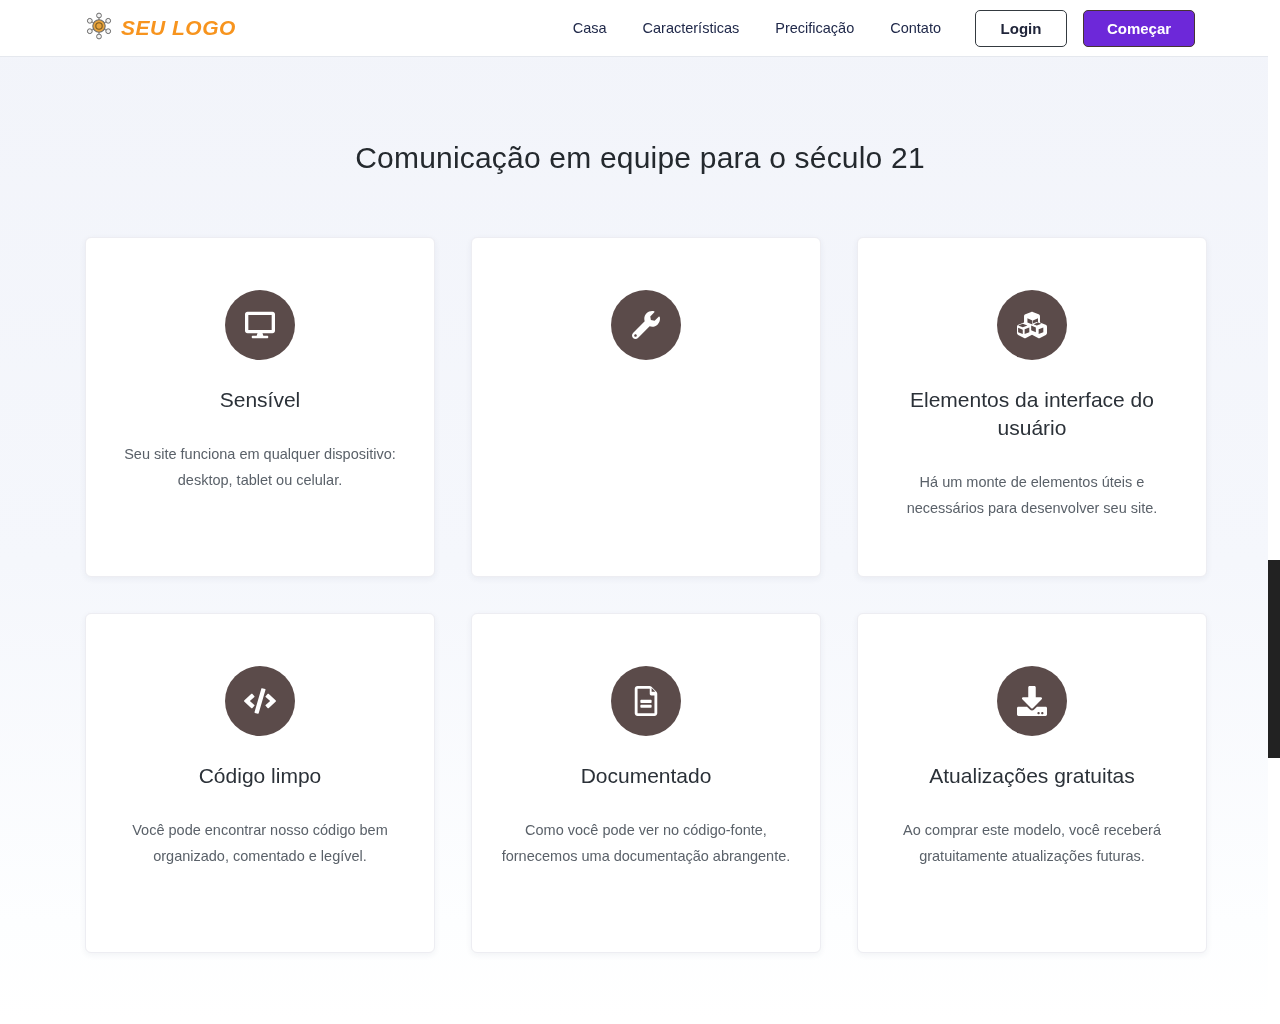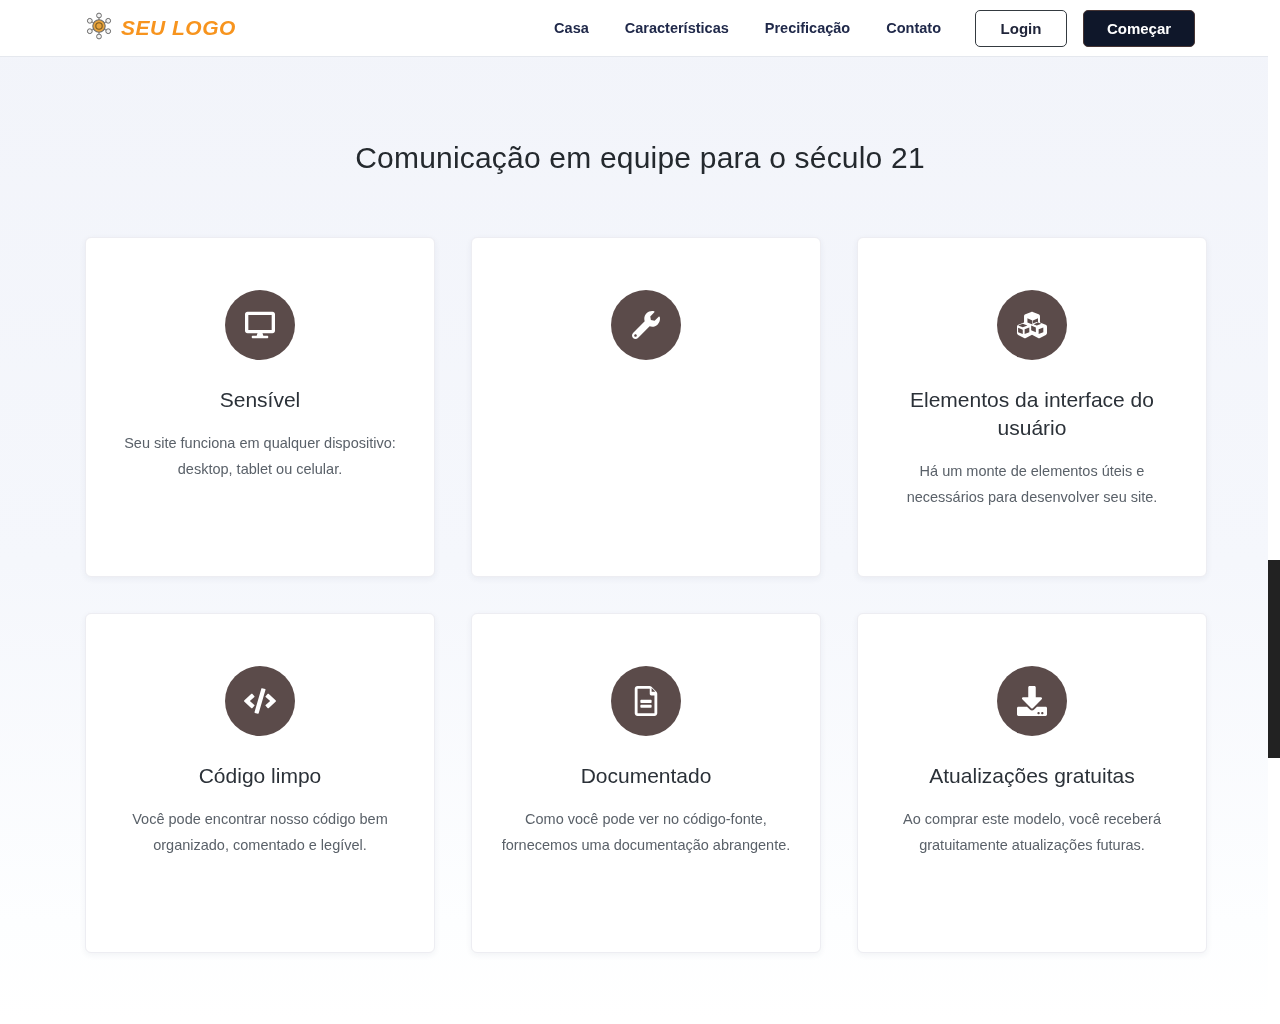--- a/index.html
+++ b/index.html
@@ -17,30 +17,30 @@
   .header-inner {
     width:1110px; margin:0 auto; height:100%;
     display:flex; align-items:center;
   }
   .logo { display:flex; align-items:center; gap:8px; cursor:pointer; text-decoration:none; }
   .logo-text {
     color:#f7941e; font-size:21px; font-weight:800; letter-spacing:.5px;font-style:italic;
   }
   .nav { display:flex; align-items:center; gap:36px; margin-left:auto; margin-right:34px; }
   .nav a {
-    color:#20294a; font-size:14.5px; font-weight:700; text-decoration:none; cursor:pointer;
+    color:#20294a; font-size:14.5px; font-weight:400; text-decoration:none; cursor:pointer;
   }
   .header-actions { display:flex; align-items:center; gap:16px; }
   .btn {
     font-family:"Liberation Sans", sans-serif;
     font-size:15px; font-weight:700; border-radius:5px; cursor:pointer;
     height:37px; display:inline-flex; align-items:center; justify-content:center;
   }
   .btn-login { width:92px; background:#ffffff; border:1px solid #343a40; color:#20253a; }
-  .btn-cta { width:112px; background:#0f172a; border:1px solid #463433; color:#ffffff; }
+  .btn-cta { width:112px; background:#6d28d9; border:1px solid #463433; color:#ffffff; }
   
   .main { width:1110px; margin:0 auto; }
   .hero-title {
     margin-top:84px; text-align:center;
     font-size:30px; font-weight:400; color:#24292e; letter-spacing:.2px;
   }
   .grid {
     margin-top:62px;
     display:grid; grid-template-columns:repeat(3,350px); gap:36px;
   }
@@ -54,21 +54,21 @@
     width:70px; height:70px; border-radius:50%;
     background:#5b4b4a; margin:0 auto;
     display:flex; align-items:center; justify-content:center;
   }
   .icon-circle svg { display:block; }
   .card h2 {
     margin-top:26px; font-size:21px; font-weight:400; color:#2b3138;
     line-height:28px; padding:0 28px;
   }
   .card p {
-    margin-top:16px; font-size:14.5px; line-height:26px; color:#5a6169;
+    margin-top:27px; font-size:14.5px; line-height:26px; color:#5a6169;
     padding:0 25px; font-weight:400;
   }
   
   .scrollbar-track {
     position:absolute; top:0; right:0; width:12px; height:1024px;
     background:#ffffff; z-index:10;
   }
   .scrollbar-thumb {
     position:absolute; top:560px; right:0; width:12px; height:198px;
     background:#222222;

